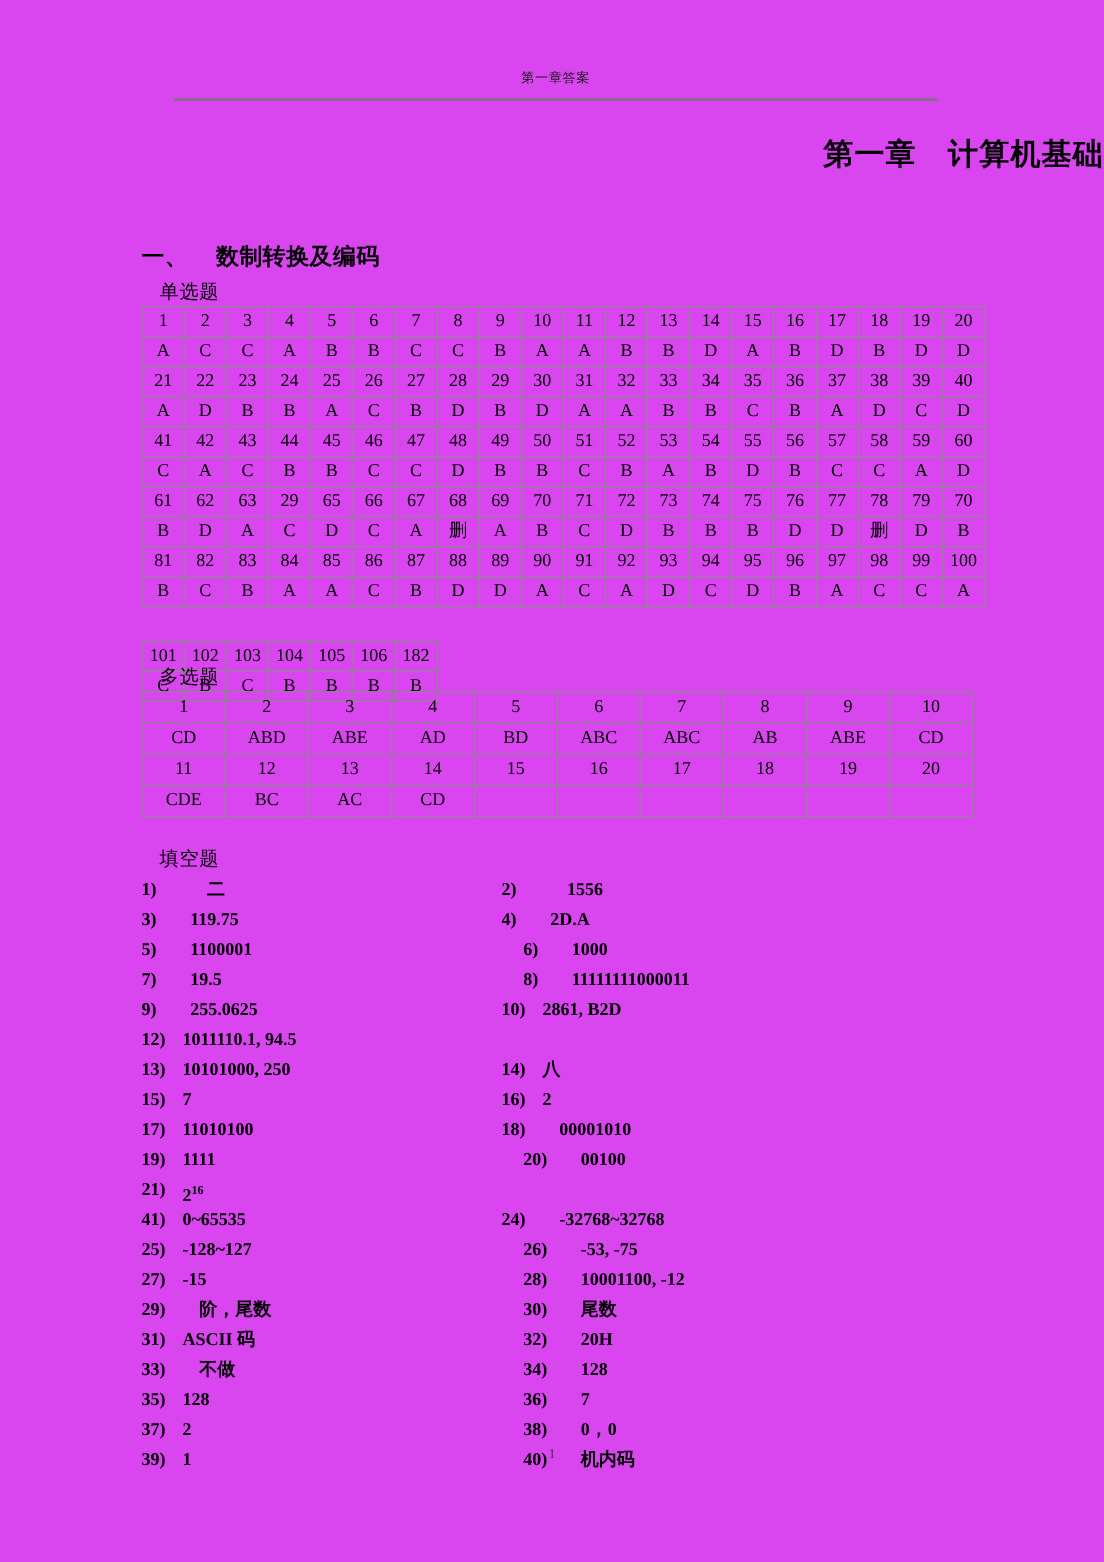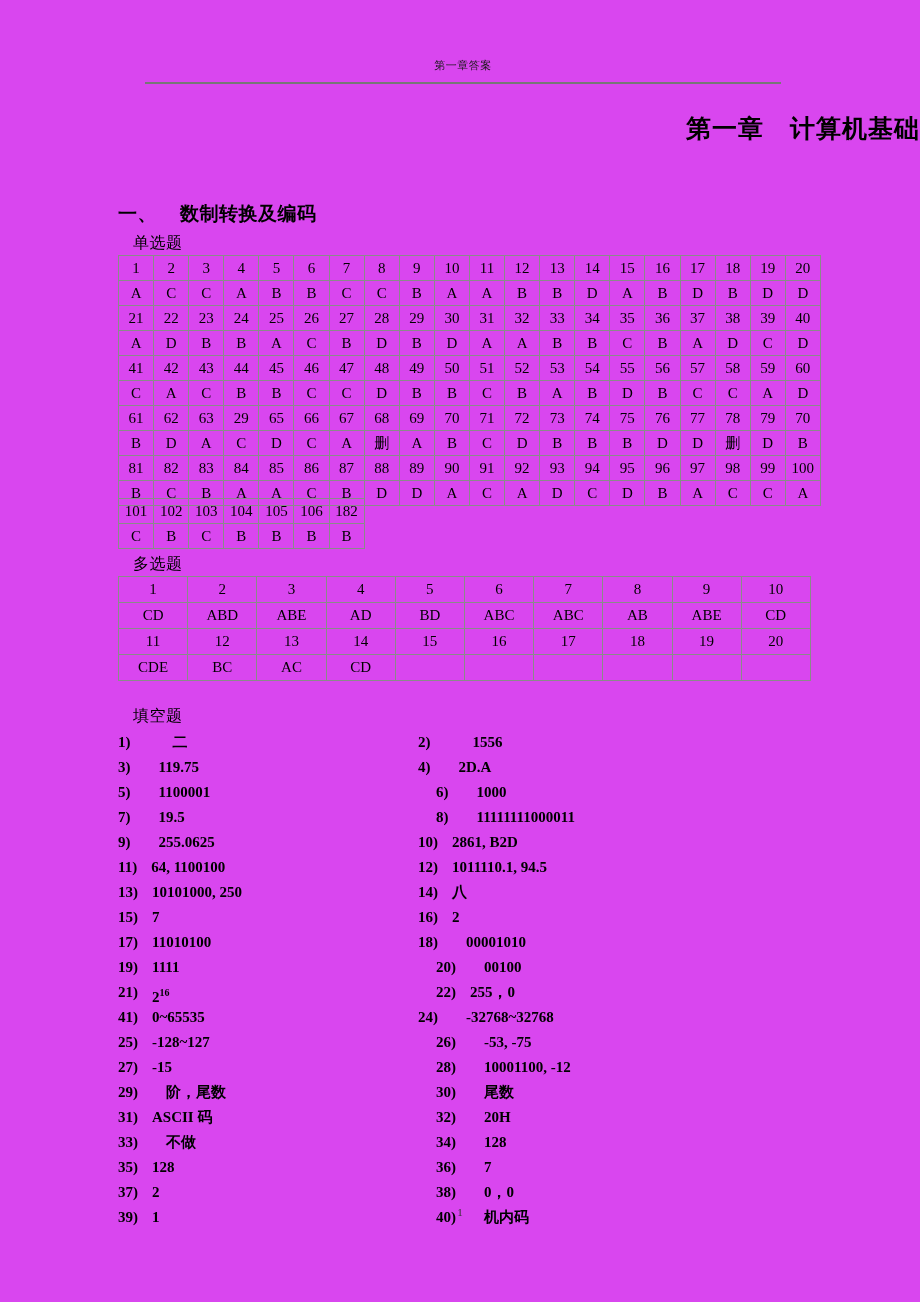--- a/index.html
+++ b/index.html
@@ -87,21 +87,21 @@
     vertical-align: middle;
     padding: 0;
     height: 24px;
     line-height: 24px;
     font-family: "Liberation Serif", "DejaVu Serif", serif;
     white-space: nowrap;
   }
   #table-single { left: 118px; top: 255px; width: 682px; }
   #table-single td { width: 34.1px; font-size: 15px; }
 
-  #table-single-tail { left: 118px; top: 498px; width: 238.7px; }
+  #table-single-tail { left: 118px; top: 534px; width: 238.7px; }
   #table-single-tail td { width: 34.1px; }
 
   #table-multi { left: 118px; top: 576px; width: 682px; }
   #table-multi td { width: 68.2px; font-size: 15px; height: 25px; line-height: 25px; }
 
   
   .fill {
     position: absolute;
     left: 118px;
     top: 730px;
@@ -520,25 +520,20 @@
           <span class="gap-m"></span>
           <span class="fill-val">255.0625</span>
         </div>
         <div class="fill-cell right">
           <span class="fill-num ind0">10)</span>
           <span class="gap-s"></span>
           <span class="fill-val">2861, B2D</span>
         </div>
       </div>
       <div class="fill-row">
-        <div class="fill-cell">
-          <span class="fill-num ind0">11)</span>
-          <span class="gap-s"></span>
-          <span class="fill-val">64, 1100100</span>
-        </div>
         <div class="fill-cell right">
           <span class="fill-num ind0">12)</span>
           <span class="gap-s"></span>
           <span class="fill-val">1011110.1, 94.5</span>
         </div>
       </div>
       <div class="fill-row">
         <div class="fill-cell">
           <span class="fill-num ind0">13)</span>
           <span class="gap-s"></span>
@@ -585,25 +580,20 @@
           <span class="gap-m"></span>
           <span class="fill-val">00100</span>
         </div>
       </div>
       <div class="fill-row">
         <div class="fill-cell">
           <span class="fill-num ind0">21)</span>
           <span class="gap-s"></span>
           <span class="fill-val">2<sup>16</sup></span>
         </div>
-        <div class="fill-cell right">
-          <span class="fill-num ind1">22)</span>
-          <span class="gap-s"></span>
-          <span class="fill-val">255，0</span>
-        </div>
       </div>
       <div class="fill-row">
         <div class="fill-cell">
           <span class="fill-num ind0">41)</span>
           <span class="gap-s"></span>
           <span class="fill-val">0~65535</span>
         </div>
         <div class="fill-cell right">
           <span class="fill-num ind0">24)</span>
           <span class="gap-m"></span>

